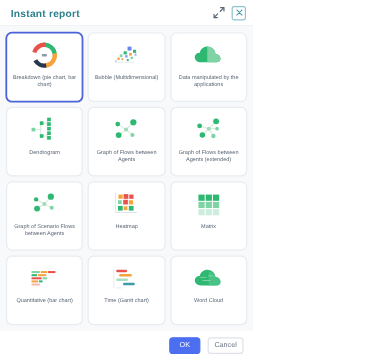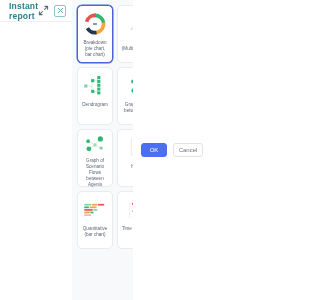--- a/index.html
+++ b/index.html
@@ -4,21 +4,21 @@
 <style>
   * { box-sizing: border-box; margin: 0; padding: 0; }
   html, body {
     width: 211px; height: 300px;
     font-family: "Liberation Sans", sans-serif;
     background: #ffffff;
     overflow: hidden;
   }
   .dialog {
     width: 211px; height: 300px;
-    display: flex; 
+    display: flex; flex-direction: column;
     background: #ffffff;
     position: relative;
   }
   
   .header {
     height: 22px;
     flex: 0 0 22px;
     display: flex; align-items: center;
     padding: 0 6px 0 9px;
     background: #ffffff;

